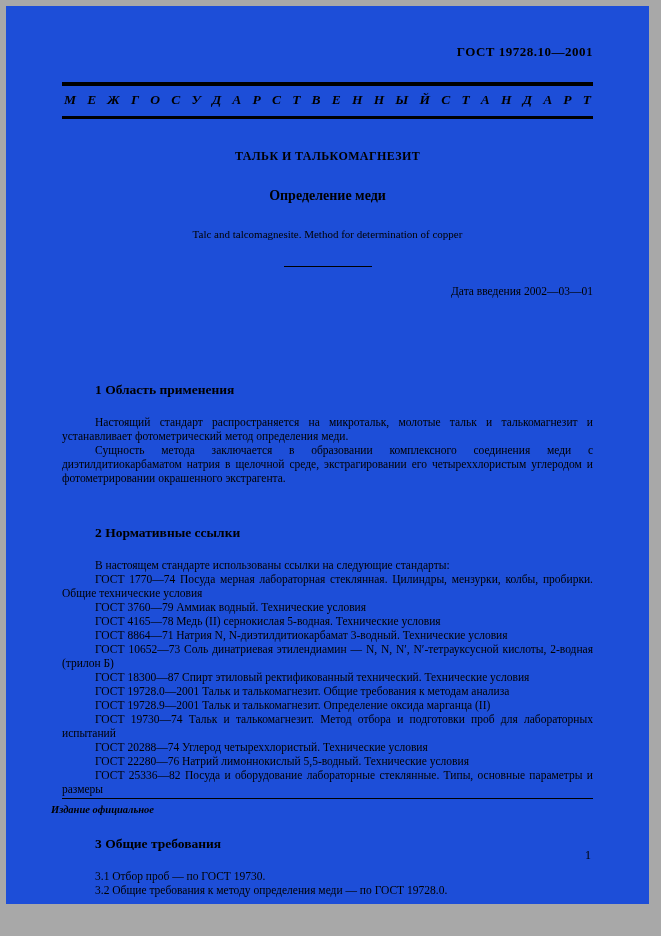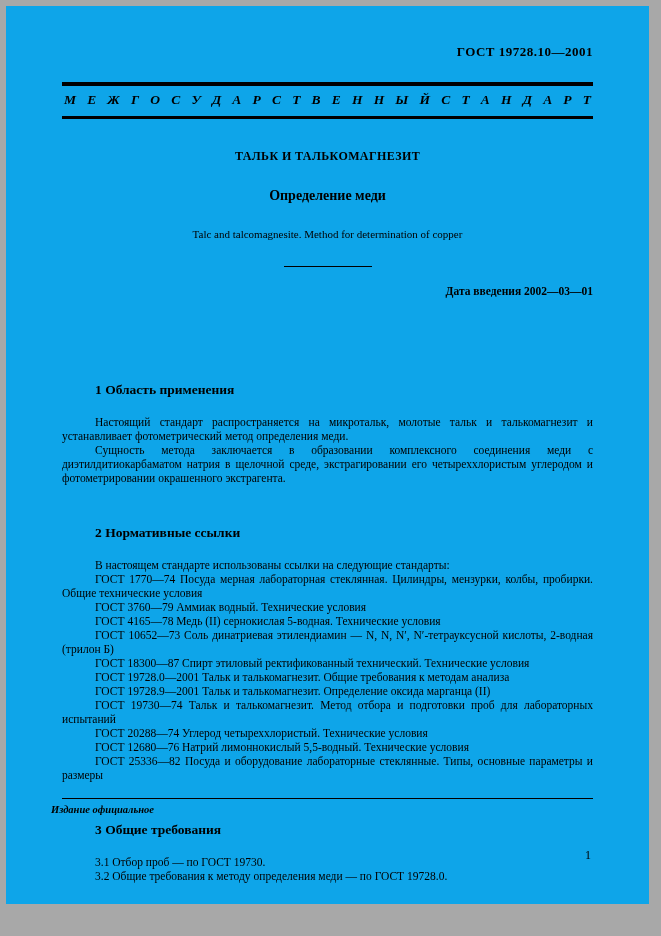--- a/index.html
+++ b/index.html
@@ -10,21 +10,21 @@
     position: relative;
     font-family: "Liberation Serif", "DejaVu Serif", serif;
     color: #000;
   }
   .scan-page {
     position: absolute;
     top: 6px;
     left: 6px;
     width: 643px;
     height: 898px;
-    background: #0ea5e9;
+    background: #1d4ed8;
     box-sizing: border-box;
   }
   .content {
     position: relative;
     padding: 38px 56px 0 56px;
   }
   .gost-code {
     text-align: right;
     font-weight: bold;
     font-size: 13px;
@@ -63,21 +63,21 @@
   }
   .short-divider {
     width: 88px;
     height: 0;
     border-top: 1px solid #000;
     margin: 26px auto 0 auto;
   }
   .effective-date {
     margin-top: 18px;
     text-align: right;
-    font-weight: bold;
+    font-weight: normal;
     font-size: 11.5px;
   }
   .section-heading {
     margin: 85px 0 0 33px;
     font-weight: bold;
     font-size: 13.5px;
   }
   .section-heading.tight { margin-top: 40px; }
   .para {
     margin: 0;
@@ -129,27 +129,28 @@
 
     <div class="section-heading">1 Область применения</div>
     <p class="para first">Настоящий стандарт распространяется на микротальк, молотые тальк и талькомагнезит и устанавливает фотометрический метод определения меди.</p>
     <p class="para">Сущность метода заключается в образовании комплексного соединения меди с диэтилдитиокарбаматом натрия в щелочной среде, экстрагировании его четыреххлористым углеродом и фотометрировании окрашенного экстрагента.</p>
 
     <div class="section-heading tight">2 Нормативные ссылки</div>
     <p class="para first">В настоящем стандарте использованы ссылки на следующие стандарты:</p>
     <p class="para">ГОСТ 1770—74 Посуда мерная лабораторная стеклянная. Цилиндры, мензурки, колбы, пробирки. Общие технические условия</p>
     <p class="para">ГОСТ 3760—79 Аммиак водный. Технические условия</p>
     <p class="para">ГОСТ 4165—78 Медь (II) сернокислая 5-водная. Технические условия</p>
+    <p class="para">ГОСТ 8864—71 Натрия N, N-диэтилдитиокарбамат 3-водный. Технические условия</p>
     <p class="para">ГОСТ 10652—73 Соль динатриевая этилендиамин — N, N, N′, N′-тетрауксусной кислоты, 2-водная (трилон Б)</p>
     <p class="para">ГОСТ 18300—87 Спирт этиловый ректификованный технический. Технические условия</p>
     <p class="para">ГОСТ 19728.0—2001 Тальк и талькомагнезит. Общие требования к методам анализа</p>
     <p class="para">ГОСТ 19728.9—2001 Тальк и талькомагнезит. Определение оксида марганца (II)</p>
     <p class="para">ГОСТ 19730—74 Тальк и талькомагнезит. Метод отбора и подготовки проб для лабораторных испытаний</p>
     <p class="para">ГОСТ 20288—74 Углерод четыреххлористый. Технические условия</p>
-    <p class="para">ГОСТ 12680—76 Натрий лимоннокислый 5,5-водный. Технические условия</p>
+    <p class="para">ГОСТ 22280—76 Натрий лимоннокислый 5,5-водный. Технические условия</p>
     <p class="para">ГОСТ 25336—82 Посуда и оборудование лабораторные стеклянные. Типы, основные параметры и размеры</p>
 
     <div class="section-heading tight">3 Общие требования</div>
     <p class="para first">3.1 Отбор проб — по ГОСТ 19730.</p>
     <p class="para">3.2 Общие требования к методу определения меди — по ГОСТ 19728.0.</p>
 
   </div>
 
   <div class="footer-rule"></div>
   <div class="edition-note">Издание официальное</div>

